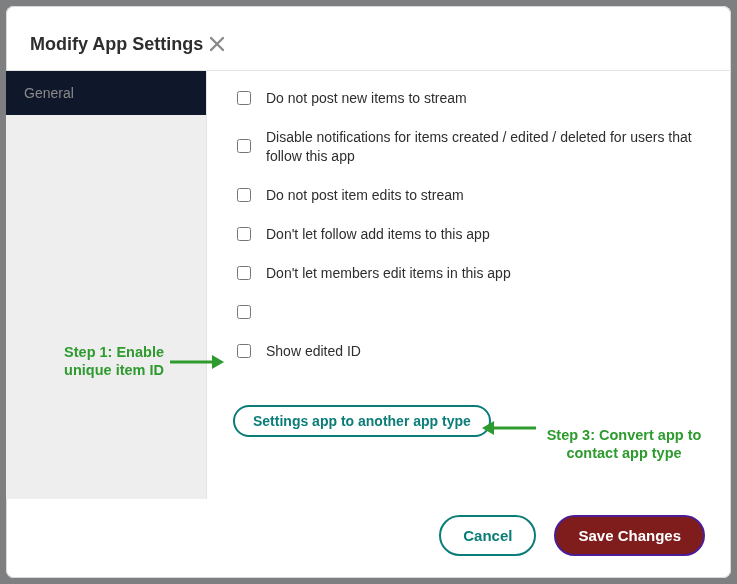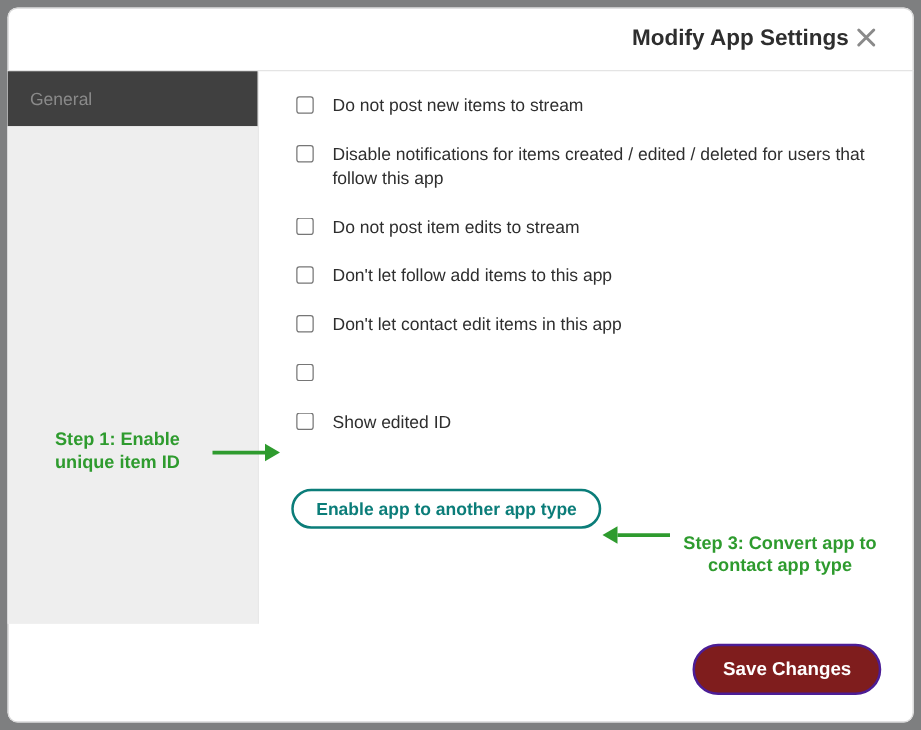--- a/index.html
+++ b/index.html
@@ -20,22 +20,22 @@
     background: #fff;
     border-radius: 8px;
     display: flex;
     flex-direction: column;
     box-shadow: 0 0 0 1px #d9d9d9 inset;
     overflow: hidden;
   }
   .dialog-header {
     display: flex;
     align-items: center;
-    justify-content: flex-end;
-    padding: 10px 24px 12px 24px;
+    justify-content: flex-start;
+    padding: 24px 24px 12px 24px;
     border-bottom: 1px solid #e4e4e4;
   }
   .dialog-title {
     font-size: 18px;
     font-weight: 600;
     color: #2e2e2e;
   }
   .close-btn {
     width: 28px;
     height: 28px;
@@ -61,42 +61,42 @@
     border-right: 1px solid #e4e4e4;
     background: #f4f4f4;
     display: flex;
     flex-direction: column;
   }
   .tab {
     padding: 14px 18px;
     font-size: 14px;
     color: #8a8a8a;
     cursor: pointer;
-    background: #404040;
+    background: #0f172a;
   }
   .tab.active {
     background: #ffffff;
     color: #222;
     font-weight: 600;
   }
   .tab-fill {
     flex: 1 1 auto;
     background: #eeeeee;
   }
   .content-wrap {
     flex: 1 1 auto;
     position: relative;
     overflow-y: scroll;
   }
   .content {
     padding: 18px 26px 14px 26px;
   }
   .opt {
     display: flex;
-    align-items: flex-start;
+    align-items: center;
     gap: 12px;
     margin-bottom: 20px;
     font-size: 14px;
     color: #2e2e2e;
   }
   .opt input[type=checkbox] {
     margin-top: 2px;
     width: 14px;
     height: 14px;
     flex: 0 0 14px;
@@ -197,46 +197,47 @@
           <label>Do not post item edits to stream</label>
         </div>
 
         <div class="opt">
           <input type="checkbox" style="">
           <label>Don't let follow add items to this app</label>
         </div>
 
         <div class="opt">
           <input type="checkbox" style="">
-          <label>Don't let contact edit items in this app</label>
+          <label>Don't let members edit items in this app</label>
         </div>
 
         <div class="opt">
           <input type="checkbox" style="">
         </div>
 
         <div class="opt">
           <input type="checkbox" style="">
           <label>Show edited ID</label>
         </div>
 
-        <button class="convert-btn">Enable app to another app type</button>
+        <button class="convert-btn">Settings app to another app type</button>
 
       </div>
     </div>
 
   </div>
 
   <div class="dialog-footer">
+    <button class="btn btn-secondary">Cancel</button>
     <button class="btn btn-primary">Save Changes</button>
   </div>
 
 </div>
 
-<div class="annot" style="left:44px; top:343px; width:120px; text-align:left;">Step 1: Enable unique item ID</div>
+<div class="annot" style="left:44px; top:343px; width:120px; text-align:right;">Step 1: Enable unique item ID</div>
 
 <svg class="arrow" style="left:168px; top:353px;" width="58" height="18">
   <line x1="2" y1="9" x2="44" y2="9" stroke="#2e9b2e" stroke-width="3"></line>
   <polygon points="44,2 56,9 44,16" fill="#2e9b2e"></polygon>
 </svg>
 
 <div class="annot" style="left:538px; top:426px; width:172px; text-align:center;">Step 3: Convert app to contact app type</div>
 
 <svg class="arrow" style="left:480px; top:419px;" width="58" height="18">
   <line x1="56" y1="9" x2="14" y2="9" stroke="#2e9b2e" stroke-width="3"></line>

